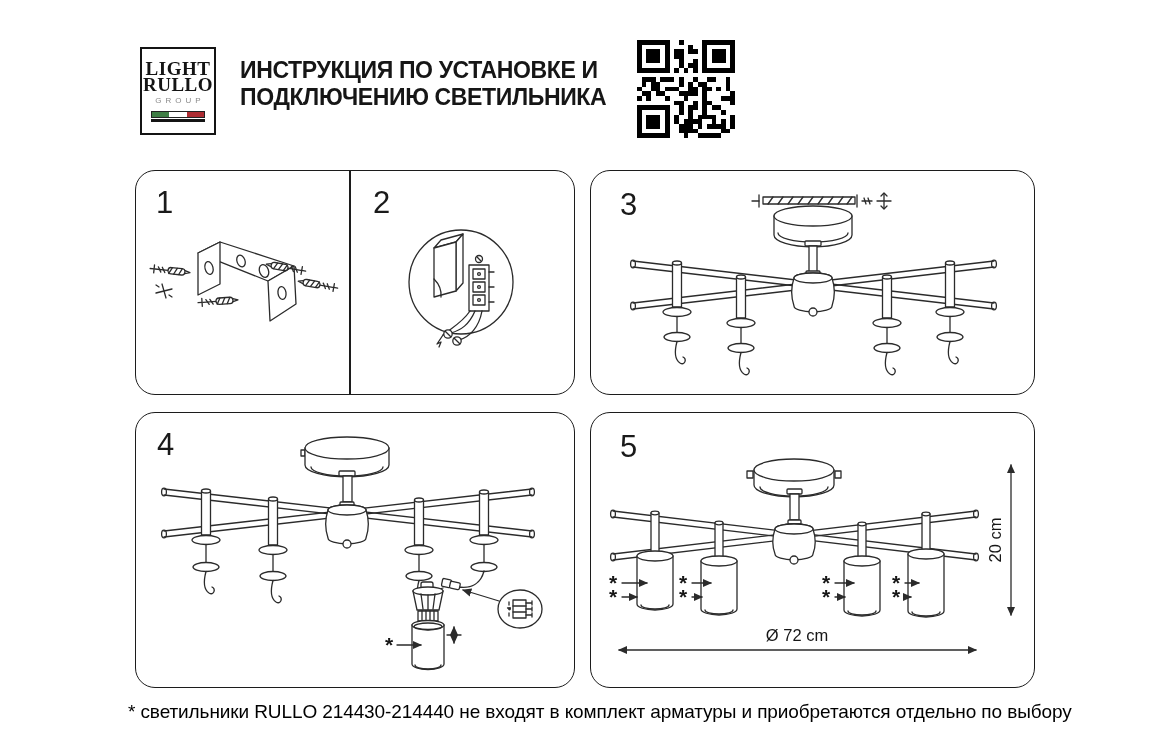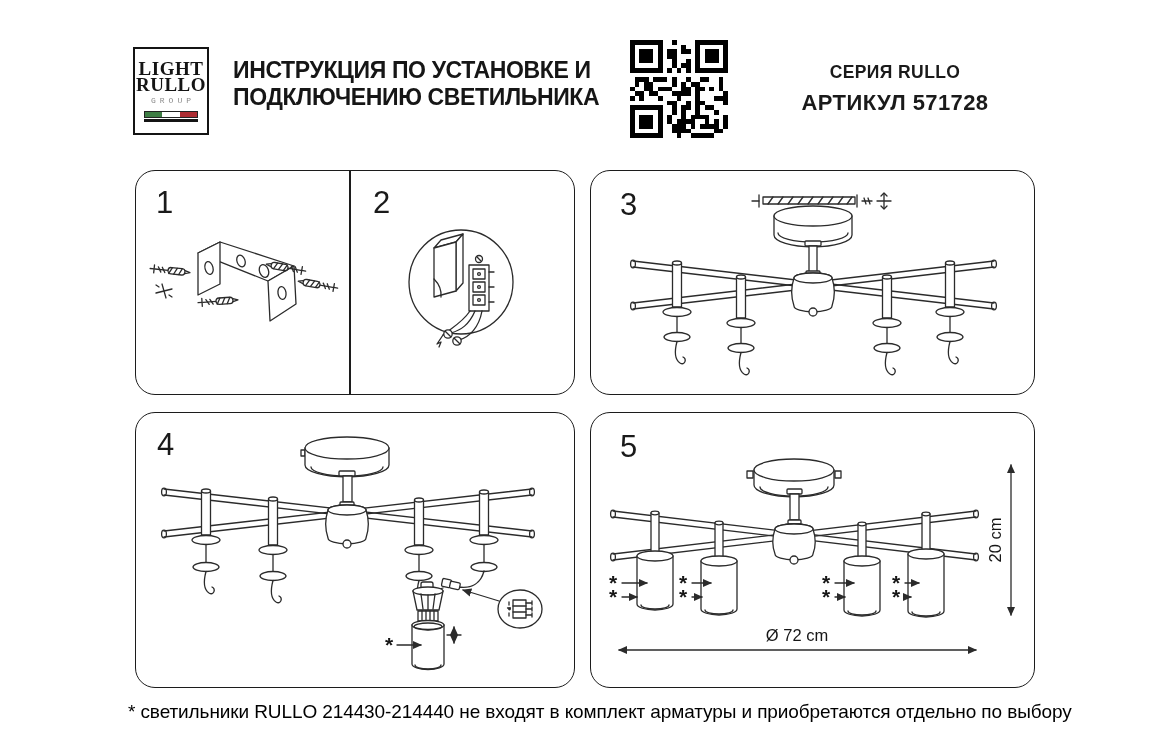--- a/index.html
+++ b/index.html
@@ -12,21 +12,21 @@
   
   .logo-box {
     left:133px; top:47px; width:76px; height:88px;
     border:2px solid #141414; box-sizing:border-box;
     display:flex; flex-direction:column; align-items:center; justify-content:center;
   }
   .logo-word {
     font-family:"Liberation Serif", serif; font-weight:bold;
     font-size:19px; line-height:16px; letter-spacing:0.5px; color:#141414;
   }
-  .logo-group { font-size:8px; letter-spacing:4px; color:#8a8a8a; margin:3px 0 4px 4px;font-family:Liberation Mono, monospace; }
+  .logo-group { font-size:8px; letter-spacing:4px; color:#8a8a8a; margin:3px 0 4px 4px; }
   .logo-flag { width:52px; height:5px; display:flex; margin-top:3px; outline:1px solid #222; }
   .logo-flag span { flex:1; }
   .flag-green { background:#3e7d44; }
   .flag-white { background:#ffffff; }
   .flag-red   { background:#ad2c32; }
   .logo-flag-bar { width:54px; height:3px; background:#141414; margin-top:2px; }
 
   .main-title {
     left:233px; top:56px; font-size:24px; font-weight:bold; line-height:27px;
     letter-spacing:-0.4px; transform:scaleX(0.96); transform-origin:left top;
@@ -61,21 +61,21 @@
 
   
   .footnote {
     left:128px; top:701px; font-size:19px; white-space:nowrap; color:#000000;
     letter-spacing:-0.1px;
   }
 </style>
 </head>
 <body>
 
-<div class="abs" style="left:0;top:0;width:932px;height:160px;">
+<div class="abs" style="left:7px;top:0;width:932px;height:160px;">
 
   <div class="abs logo-box">
     <div class="logo-word">LIGHT</div>
     <div class="logo-word">RULLO</div>
     <div class="logo-group">GROUP</div>
     <div class="logo-flag">
       <span class="flag-green"></span>
         <span class="flag-white"></span>
         <span class="flag-red"></span>
     </div>
@@ -210,24 +210,20 @@
       <rect x="18" y="19" width="1" height="1" fill="#000"></rect>
       <rect x="19" y="19" width="1" height="1" fill="#000"></rect>
       <rect x="10" y="20" width="1" height="1" fill="#000"></rect>
       <rect x="13" y="20" width="1" height="1" fill="#000"></rect>
       <rect x="14" y="20" width="1" height="1" fill="#000"></rect>
       <rect x="15" y="20" width="1" height="1" fill="#000"></rect>
       <rect x="16" y="20" width="1" height="1" fill="#000"></rect>
       <rect x="17" y="20" width="1" height="1" fill="#000"></rect>
     </svg>
 
-  <div class="abs series-block">
-    <div class="series-label">СЕРИЯ RULLO</div>
-    <div class="article-label">АРТИКУЛ 571728</div>
-  </div>
 </div>
 
 <div class="abs panel" id="panel-a">
   <div class="divider-v"></div>
   <div class="panel-number" style="left:20px;top:16px;">1</div>
   <div class="panel-number" style="left:237px;top:16px;">2</div>
 
   <svg class="art" style="left:0;top:0;width:213px;height:221px;" viewBox="0 0 213 221">
     <defs>
       <g id="sd">

